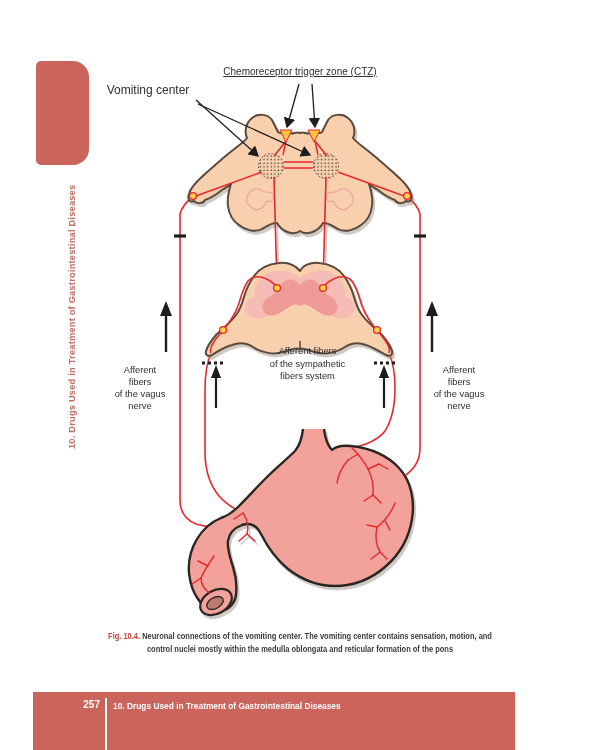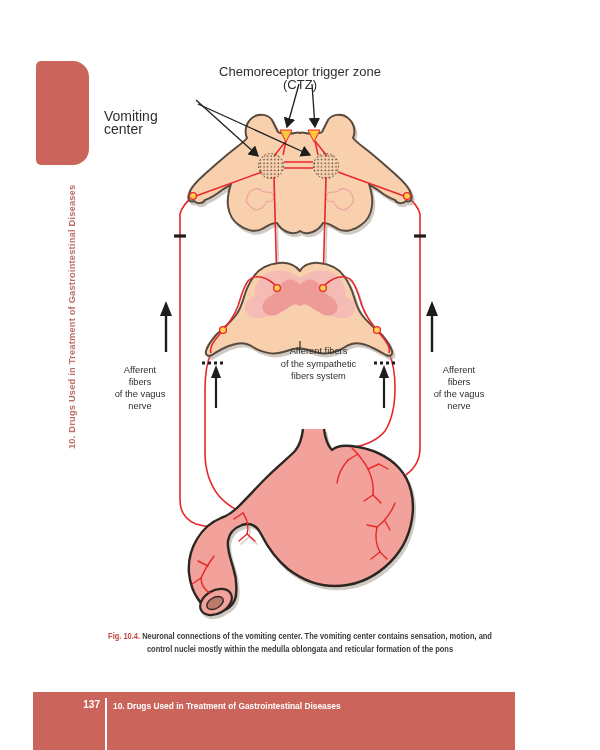--- a/index.html
+++ b/index.html
@@ -7,23 +7,23 @@
         font-family:"Liberation Sans",sans-serif;}
   
   #chapter-tab{position:absolute;left:36px;top:61px;width:53px;height:104px;
         background:#cb655c;border-radius:5px 16px 16px 5px;}
   
   #sidebar-text{position:absolute;left:67px;top:183px;height:266px;width:16px;
         writing-mode:vertical-rl;transform:rotate(180deg);
         font-size:9.3px;font-weight:bold;color:#bd6e66;letter-spacing:.2px;white-space:nowrap;}
   
   .dlabel{position:absolute;color:#2e2e2e;text-align:center;line-height:12.5px;}
-  #ctz-label{left:215px;top:66px;width:170px;font-size:13px;}
-  #vc-label{left:104px;top:110px;width:88px;font-size:14px;text-align:left;}
-  #symp-label{left:256px;top:345px;width:125px;font-size:9.3px;}
+  #ctz-label{left:215px;top:66px;width:170px;font-size:10px;text-decoration:underline;}
+  #vc-label{left:104px;top:84px;width:88px;font-size:12px;text-align:center;}
+  #symp-label{left:245px;top:345px;width:125px;font-size:9.3px;}
   #vagus-left-label{left:98px;top:364px;width:84px;font-size:9.3px;line-height:12px;}
   #vagus-right-label{left:417px;top:364px;width:84px;font-size:9.3px;line-height:12px;}
   
   #caption{position:absolute;left:60px;top:630px;width:480px;text-align:center;
         font-size:8.6px;font-weight:bold;color:#3a3a3a;line-height:13px;
         transform:scaleX(.87);transform-origin:50% 0;}
   #caption .figlabel{color:#c4473d;}
   
   #footer-bar{position:absolute;left:33px;top:692px;width:482px;height:58px;background:#cb655c;}
   #footer-pagenum{position:absolute;left:37px;top:7px;width:30px;text-align:right;
@@ -241,18 +241,18 @@
     <div>of the vagus</div>
     <div>nerve</div>
   </div>
 
   <div id="caption">
     <span class="figlabel">Fig. 10.4.</span><span> Neuronal connections of the vomiting center. The vomiting center contains sensation, motion, and</span><br>
     <span>control nuclei mostly within the medulla oblongata and reticular formation of the pons</span>
   </div>
 
   <div id="footer-bar">
-    <div id="footer-pagenum">137</div>
+    <div id="footer-pagenum">257</div>
     <div id="footer-sep"></div>
     <div id="footer-title">10. Drugs Used in Treatment of Gastrointestinal Diseases</div>
   </div>
 
 </div>
 
 </body></html>

